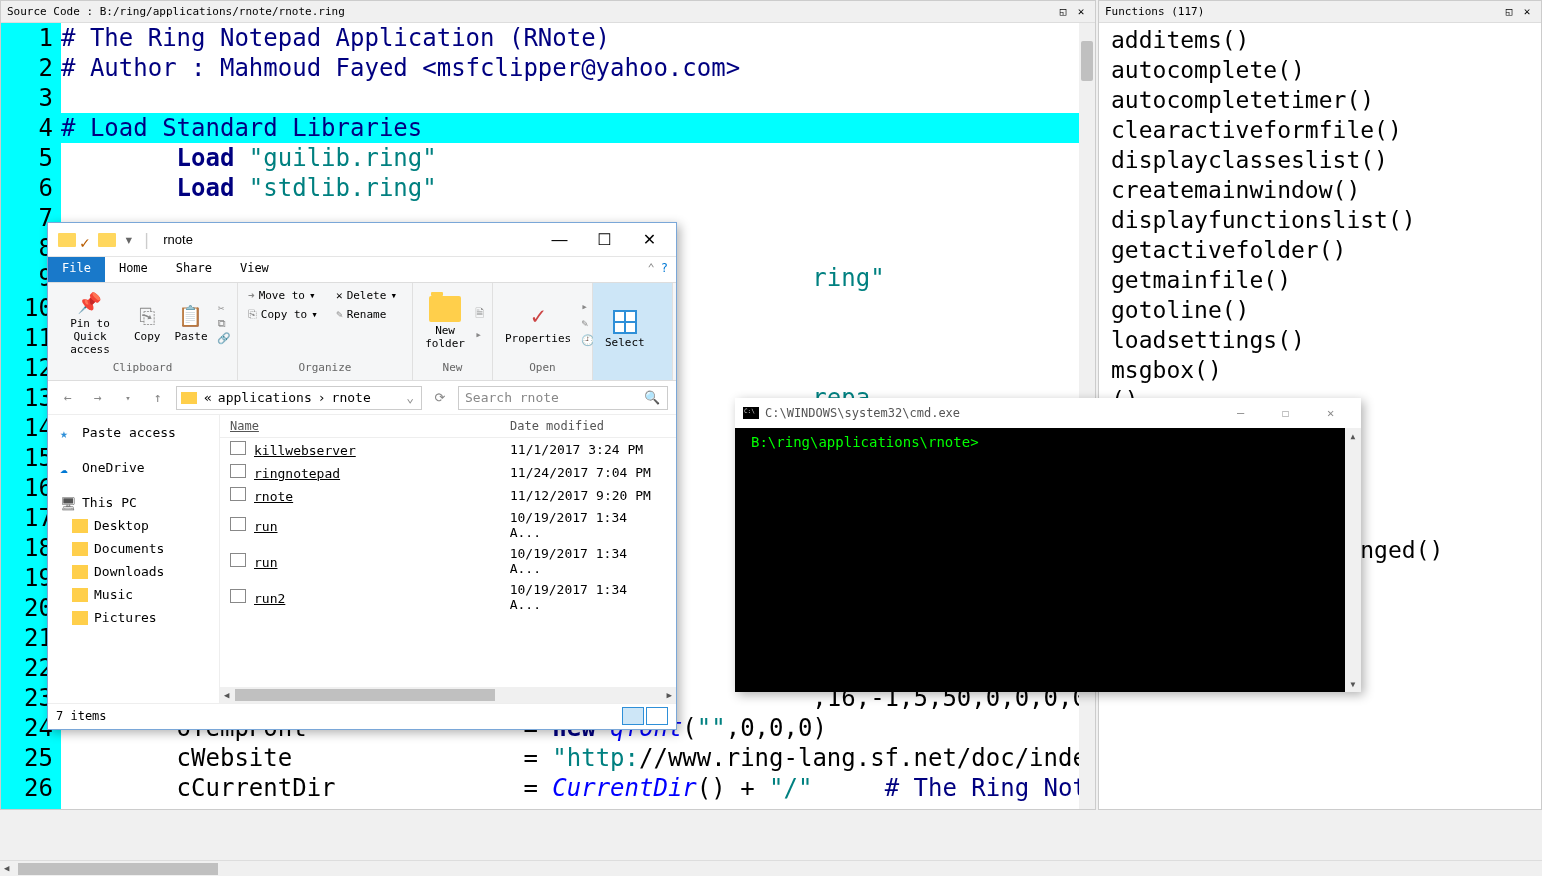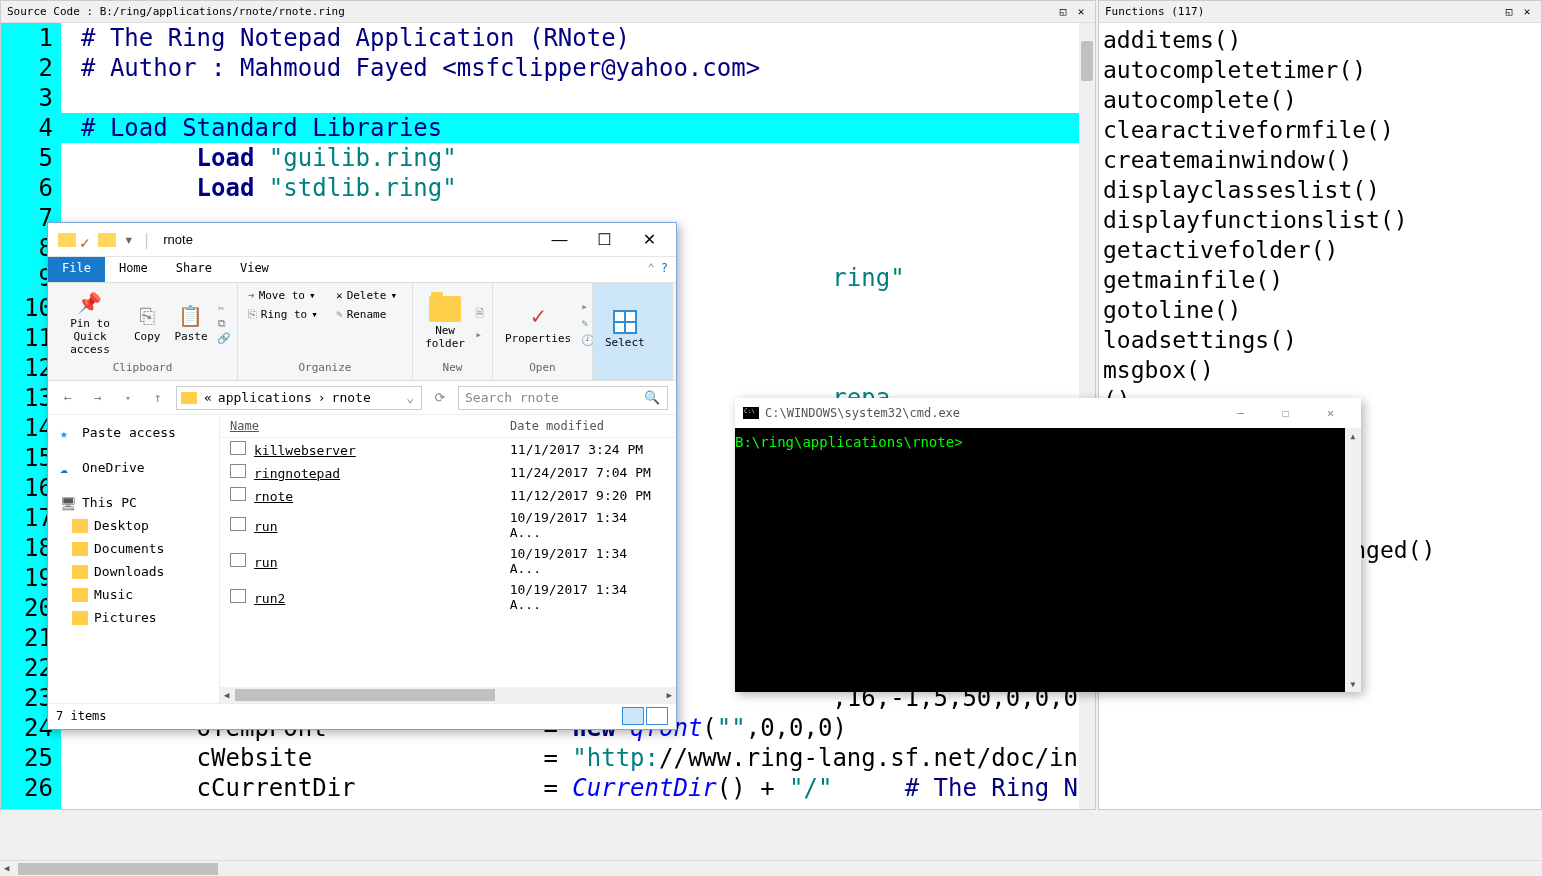--- a/index.html
+++ b/index.html
@@ -8,37 +8,37 @@
 
 .editor-window { position: absolute; left: 0; top: 0; width: 1096px; height: 810px; background: #fff; border: 1px solid #ccc; }
 .editor-title { height: 22px; background: #f0f0f0; font-family: Tahoma, sans-serif; font-size: 11px; padding: 4px 6px; border-bottom: 1px solid #ddd; display: flex; align-items: center; }
 .editor-title-text { flex: 1; }
 .editor-title-controls { display: flex; gap: 2px; }
 .editor-title-controls span { width: 16px; height: 14px; display: flex; align-items: center; justify-content: center; cursor: pointer; }
 .editor-body { display: flex; height: calc(100% - 22px); }
 .gutter { width: 60px; background: #00ffff; text-align: right; padding-right: 8px; font-size: 24px; color: #000; font-family: Consolas, monospace; }
 .gutter div { height: 30px; line-height: 30px; }
 .code-area { flex: 1; background: #fff; font-size: 24px; font-family: Consolas, monospace; overflow: hidden; position: relative; }
-.code-line { height: 30px; line-height: 30px; white-space: pre; padding-left: 20px; }
+.code-line { height: 30px; line-height: 30px; white-space: pre; padding-left: 0; }
 .highlighted { background: #00ffff; }
 .comment { color: #000080; }
 .keyword { color: #000080; font-weight: bold; }
 .string { color: #008080; }
 .func-call { color: #0000ff; font-style: italic; }
 .editor-scroll-v { position: absolute; right: 0; top: 22px; width: 16px; height: calc(100% - 22px); background: #f0f0f0; }
 .editor-scroll-v .thumb { position: absolute; top: 18px; left: 2px; width: 12px; height: 40px; background: #c0c0c0; border-radius: 2px; }
 
 .hscroll { position: absolute; left: 0; bottom: 0; width: 1542px; height: 16px; background: #f0f0f0; border-top: 1px solid #ddd; }
 .hscroll .thumb { position: absolute; left: 18px; top: 2px; width: 200px; height: 12px; background: #c0c0c0; }
 
 
 .functions-window { position: absolute; left: 1098px; top: 0; width: 444px; height: 810px; background: #fff; border: 1px solid #ccc; }
 .functions-title { height: 22px; background: #f0f0f0; font-family: Tahoma, sans-serif; font-size: 11px; padding: 4px 6px; border-bottom: 1px solid #ddd; display: flex; align-items: center; }
 .functions-title-text { flex: 1; }
-.functions-list { font-size: 23px; font-family: Consolas, monospace; padding: 2px 4px; line-height: 30px; }
+.functions-list { font-size: 23px; font-family: Consolas, monospace; padding: 2px 4px; line-height: 30px; margin-left: 8px; }
 .functions-list div { cursor: pointer; white-space: nowrap; overflow: hidden; }
 
 
 .explorer-window { position: absolute; left: 47px; top: 222px; width: 630px; height: 508px; background: #fff; border: 1px solid #7aa7d8; box-shadow: 3px 3px 10px rgba(0,0,0,0.3); }
 .explorer-titlebar { height: 34px; display: flex; align-items: center; padding: 0 4px; background: #fff; border-bottom: 1px solid #e5e5e5; }
 .explorer-titlebar .nav-icons { display: flex; gap: 4px; align-items: center; padding: 0 6px; }
 .explorer-titlebar .folder-small { width: 18px; height: 14px; background: #ffd75e; border-radius: 1px; }
 .explorer-titlebar .check-small { width: 14px; height: 14px; color: #b85c00; }
 .explorer-titlebar .chev { padding: 0 4px; color: #666; }
 .explorer-titlebar .loc { font-family: "Segoe UI", sans-serif; font-size: 13px; flex: 1; padding-left: 6px; }
@@ -92,21 +92,21 @@
 
 
 .cmd-window { position: absolute; left: 735px; top: 398px; width: 626px; height: 294px; background: #fff; box-shadow: 3px 3px 10px rgba(0,0,0,0.3); }
 .cmd-titlebar { height: 30px; background: #fff; display: flex; align-items: center; padding: 0 8px; font-family: "Segoe UI", sans-serif; font-size: 12px; color: #555; }
 .cmd-titlebar .cmd-icon { width: 16px; height: 12px; background: #000; margin-right: 6px; position: relative; }
 .cmd-titlebar .cmd-icon::before { content: 'C:\\'; color: #ccc; font-size: 6px; position: absolute; top: 0; left: 1px; }
 .cmd-titlebar .txt { flex: 1; }
 .cmd-titlebar .ctrls { display: flex; }
 .cmd-titlebar .ctrls div { width: 45px; height: 28px; display: flex; align-items: center; justify-content: center; color: #888; }
 .cmd-body { background: #000; height: calc(100% - 30px); display: flex; }
-.cmd-text { flex: 1; padding: 6px 0; font-family: Consolas, monospace; font-size: 14px; color: #00ff00; }
+.cmd-text { flex: 1; padding: 6px 16px; font-family: Consolas, monospace; font-size: 14px; color: #00ff00; }
 .cmd-scroll { width: 16px; background: #f0f0f0; position: relative; }
 .cmd-scroll .arr { height: 16px; display: flex; align-items: center; justify-content: center; font-size: 8px; color: #555; }
 .cmd-scroll .track { flex: 1; }
 
 </style>
 </head>
 <body>
 
 <div class="editor-window">
   <div class="editor-title">
@@ -182,25 +182,25 @@
 <div class="functions-window">
   <div class="functions-title">
     <span class="functions-title-text">Functions (117)</span>
     <div class="editor-title-controls">
       <span>◱</span>
       <span>✕</span>
     </div>
   </div>
   <div class="functions-list" id="func-list">
       <div>additems()</div>
+      <div>autocomplete()</div>
       <div>autocompletetimer()</div>
-      <div>autocomplete()</div>
       <div>clearactiveformfile()</div>
+      <div>displayclasseslist()</div>
       <div>createmainwindow()</div>
-      <div>displayclasseslist()</div>
       <div>displayfunctionslist()</div>
       <div>getactivefolder()</div>
       <div>getmainfile()</div>
       <div>gotoline()</div>
       <div>loadsettings()</div>
       <div>msgbox()</div>
       <div></div>
       <div></div>
       <div></div>
       <div></div>
@@ -267,21 +267,21 @@
           <span>✂</span>
           <span>⧉</span>
           <span>🔗</span>
         </div>
       </div>
       <div class="ribbon-group-label">Clipboard</div>
     </div>
     <div class="ribbon-group" style="width:175px">
       <div class="ribbon-group-content" style="flex-direction:column;align-items:flex-start;gap:2px">
         <div class="ribbon-btn-small"><span style="color:#888">➜</span><span>Move to</span> ▾</div>
-        <div class="ribbon-btn-small"><span style="color:#888">⎘</span><span>Ring to</span> ▾</div>
+        <div class="ribbon-btn-small"><span style="color:#888">⎘</span><span>Copy to</span> ▾</div>
       </div>
       <div class="ribbon-group-content" style="flex-direction:column;align-items:flex-start;gap:2px;position:absolute;margin-left:88px">
         <div class="ribbon-btn-small"><span>✕</span><span>Delete</span> ▾</div>
         <div class="ribbon-btn-small">
             <span style="color:#888">✎</span>
             <span>Rename</span>
           </div>
       </div>
       <div class="ribbon-group-label">Organize</div>
     </div>

